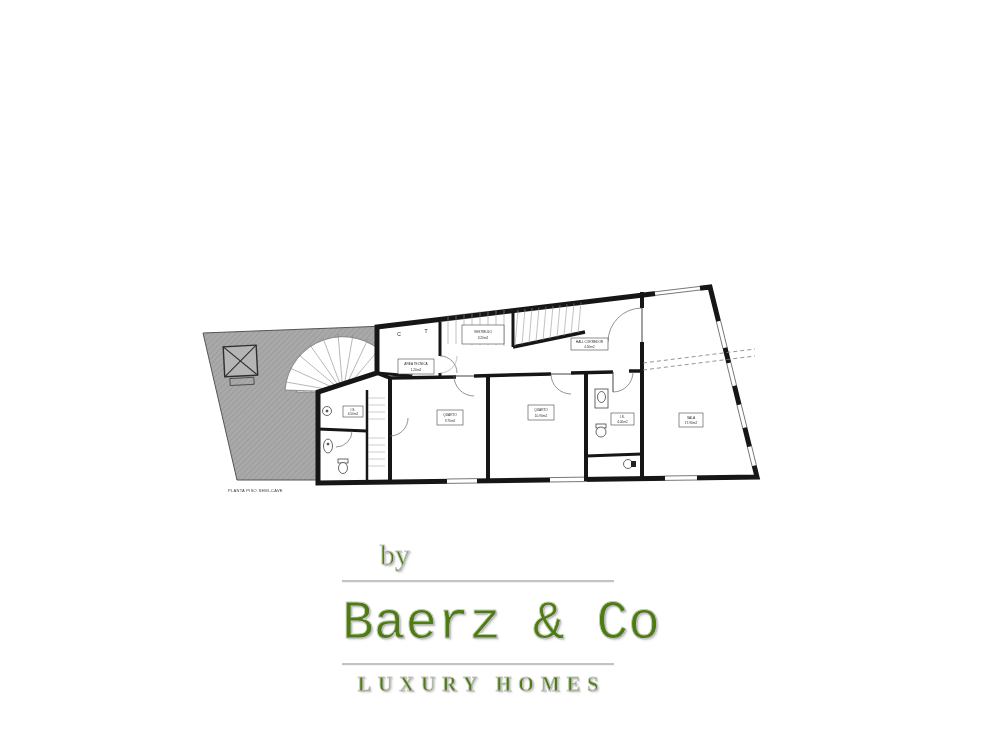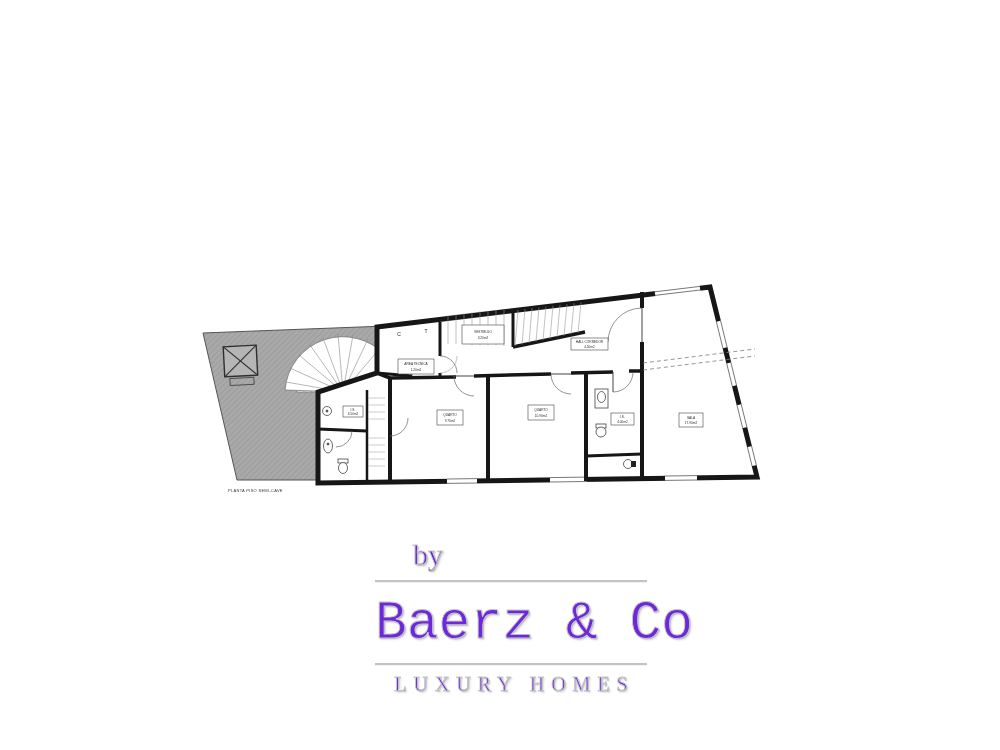--- a/index.html
+++ b/index.html
@@ -9,39 +9,39 @@
   }
   .stage{position:absolute;inset:0;background:#ffffff;}
   .plan-wrap{position:absolute;left:200px;top:278px;width:570px;height:230px;}
   .plan-caption{
     position:absolute;left:228px;top:488px;
     font-size:4px;letter-spacing:.3px;color:#3a3a3a;
     font-family:"Liberation Sans",sans-serif;white-space:nowrap;
   }
   
   .brand{
-    position:absolute;left:375px;top:538px;width:272px;text-align:center;
+    position:absolute;left:342px;top:538px;width:272px;text-align:center;
     font-family:"Liberation Serif","DejaVu Serif",serif;
-    color:#6d28d9;
+    color:#4d7c0f;
     -webkit-text-stroke:0.9px #c7c7c7;
     text-shadow:-1px -1px 0 #ffffff, 1px 1px 1px rgba(145,145,145,.55), 2px 2px 2px rgba(170,170,170,.30);
   }
   .brand .by{
     font-size:30px;line-height:34px;text-align:left;padding-left:38px;height:40px;
   }
   .brand .rule{
     height:2px;background:#c3c3c3;border-bottom:1px solid #f2f2f2;margin:2px 0 0 0;
   }
   .brand .name{
     font-size:53px;line-height:58px;white-space:nowrap;padding:12px 0 8px 0;
     letter-spacing:0px;
     font-family:Liberation Mono, monospace;
   }
   .brand .tagline{
-    font-size:20px;line-height:24px;letter-spacing:7px;padding:6px 0 2px 7px;white-space:nowrap;
+    font-size:20px;line-height:24px;letter-spacing:7px;padding:6px 0 2px 7px;white-space:nowrap;font-weight:bold;
   }
   svg text{font-family:"Liberation Sans",sans-serif;fill:#2c2c2c;}
   svg .lbl{font-size:3.2px;text-anchor:middle;}
   svg .mark{font-size:5px;text-anchor:middle;fill:#222;}
 </style>
 </head>
 <body>
 
 <div class="stage">
 

